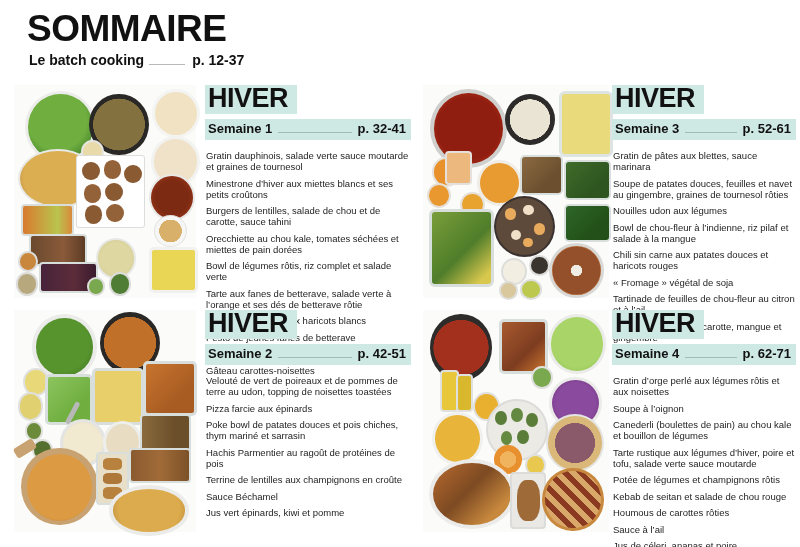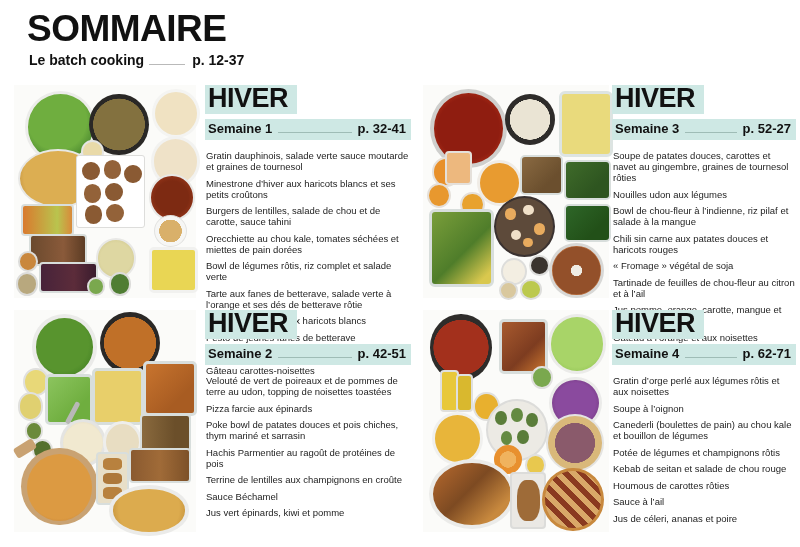--- a/index.html
+++ b/index.html
@@ -80,21 +80,21 @@
 
 <div class="abs" style="left:205px;top:85px;width:206px;">
   <div class="season-head hl" style="background: rgb(206, 232, 228);">HIVER</div>
   <div class="week-row hl" style="background: rgb(206, 232, 228);">
     <span>Semaine 1</span>
     <span class="week-leader"></span>
     <span>p. 32-41</span>
   </div>
   <ul class="recipes">
       <li>Gratin dauphinois, salade verte sauce moutarde et graines de tournesol</li>
-      <li>Minestrone d’hiver aux haricots blancs et ses petits croûtons</li>
+      <li>Minestrone d’hiver aux miettes blancs et ses petits croûtons</li>
       <li>Burgers de lentilles, salade de chou et de carotte, sauce tahini</li>
       <li>Orecchiette au chou kale, tomates séchées et miettes de pain dorées</li>
       <li>Bowl de légumes rôtis, riz complet et salade verte</li>
       <li>Tarte aux fanes de betterave, salade verte à l’orange et ses dés de betterave rôtie</li>
       <li>Rillettes de la mer aux haricots blancs</li>
       <li>Pesto de jeunes fanes de betterave</li>
       <li>Jus de betteraves, carottes et oranges</li>
       <li>Gâteau carottes-noisettes</li>
     </ul>
 </div>
@@ -124,24 +124,25 @@
   <i class="pi round" style="left:57%;top:80%;width:9%;height:8%;background:#3a342e;border:2px solid #dddddb;"></i>
   <i class="pi round" style="left:52%;top:91%;width:10%;height:8%;background:#bcc94e;border:2px solid #dddddb;"></i>
   <i class="pi round" style="left:41%;top:92%;width:8%;height:7%;background:#d9c89e;border:2px solid #dddddb;"></i>
 </div>
 
 <div class="abs" style="left:612px;top:85px;width:184px;">
   <div class="season-head hl" style="background: rgb(206, 232, 228);">HIVER</div>
   <div class="week-row hl" style="background: rgb(206, 232, 228);">
     <span>Semaine 3</span>
     <span class="week-leader"></span>
-    <span>p. 52-27</span>
-  </div>
-  <ul class="recipes">
-      <li>Soupe de patates douces, carottes et navet au gingembre, graines de tournesol rôties</li>
+    <span>p. 52-61</span>
+  </div>
+  <ul class="recipes">
+      <li>Gratin de pâtes aux blettes, sauce marinara</li>
+      <li>Soupe de patates douces, feuilles et navet au gingembre, graines de tournesol rôties</li>
       <li>Nouilles udon aux légumes</li>
       <li>Bowl de chou-fleur à l’indienne, riz pilaf et salade à la mangue</li>
       <li>Chili sin carne aux patates douces et haricots rouges</li>
       <li>« Fromage » végétal de soja</li>
       <li>Tartinade de feuilles de chou-fleur au citron et à l’ail</li>
       <li>Jus pomme, orange, carotte, mangue et gingembre</li>
       <li>Gâteau à l’orange et aux noisettes</li>
     </ul>
 </div>
 
@@ -220,19 +221,20 @@
   <div class="season-head hl" style="background: rgb(206, 232, 228);">HIVER</div>
   <div class="week-row hl" style="background: rgb(206, 232, 228);">
     <span>Semaine 4</span>
     <span class="week-leader"></span>
     <span>p. 62-71</span>
   </div>
   <ul class="recipes">
       <li>Gratin d’orge perlé aux légumes rôtis et aux noisettes</li>
       <li>Soupe à l’oignon</li>
       <li>Canederli (boulettes de pain) au chou kale et bouillon de légumes</li>
+      <li>Tarte rustique aux légumes d’hiver, poire et tofu, salade verte sauce moutarde</li>
       <li>Potée de légumes et champignons rôtis</li>
       <li>Kebab de seitan et salade de chou rouge</li>
       <li>Houmous de carottes rôties</li>
       <li>Sauce à l’ail</li>
       <li>Jus de céleri, ananas et poire</li>
     </ul>
 </div>
 
 </body></html>

